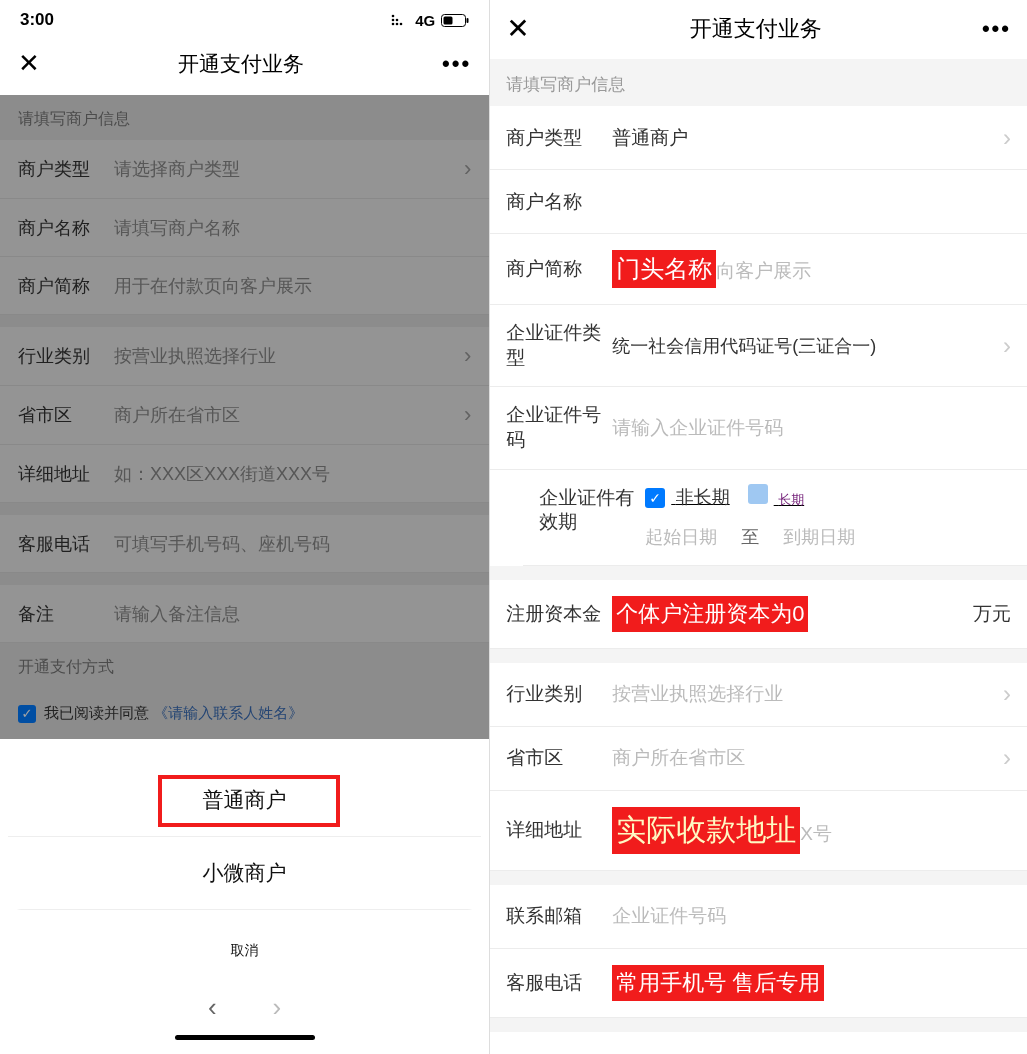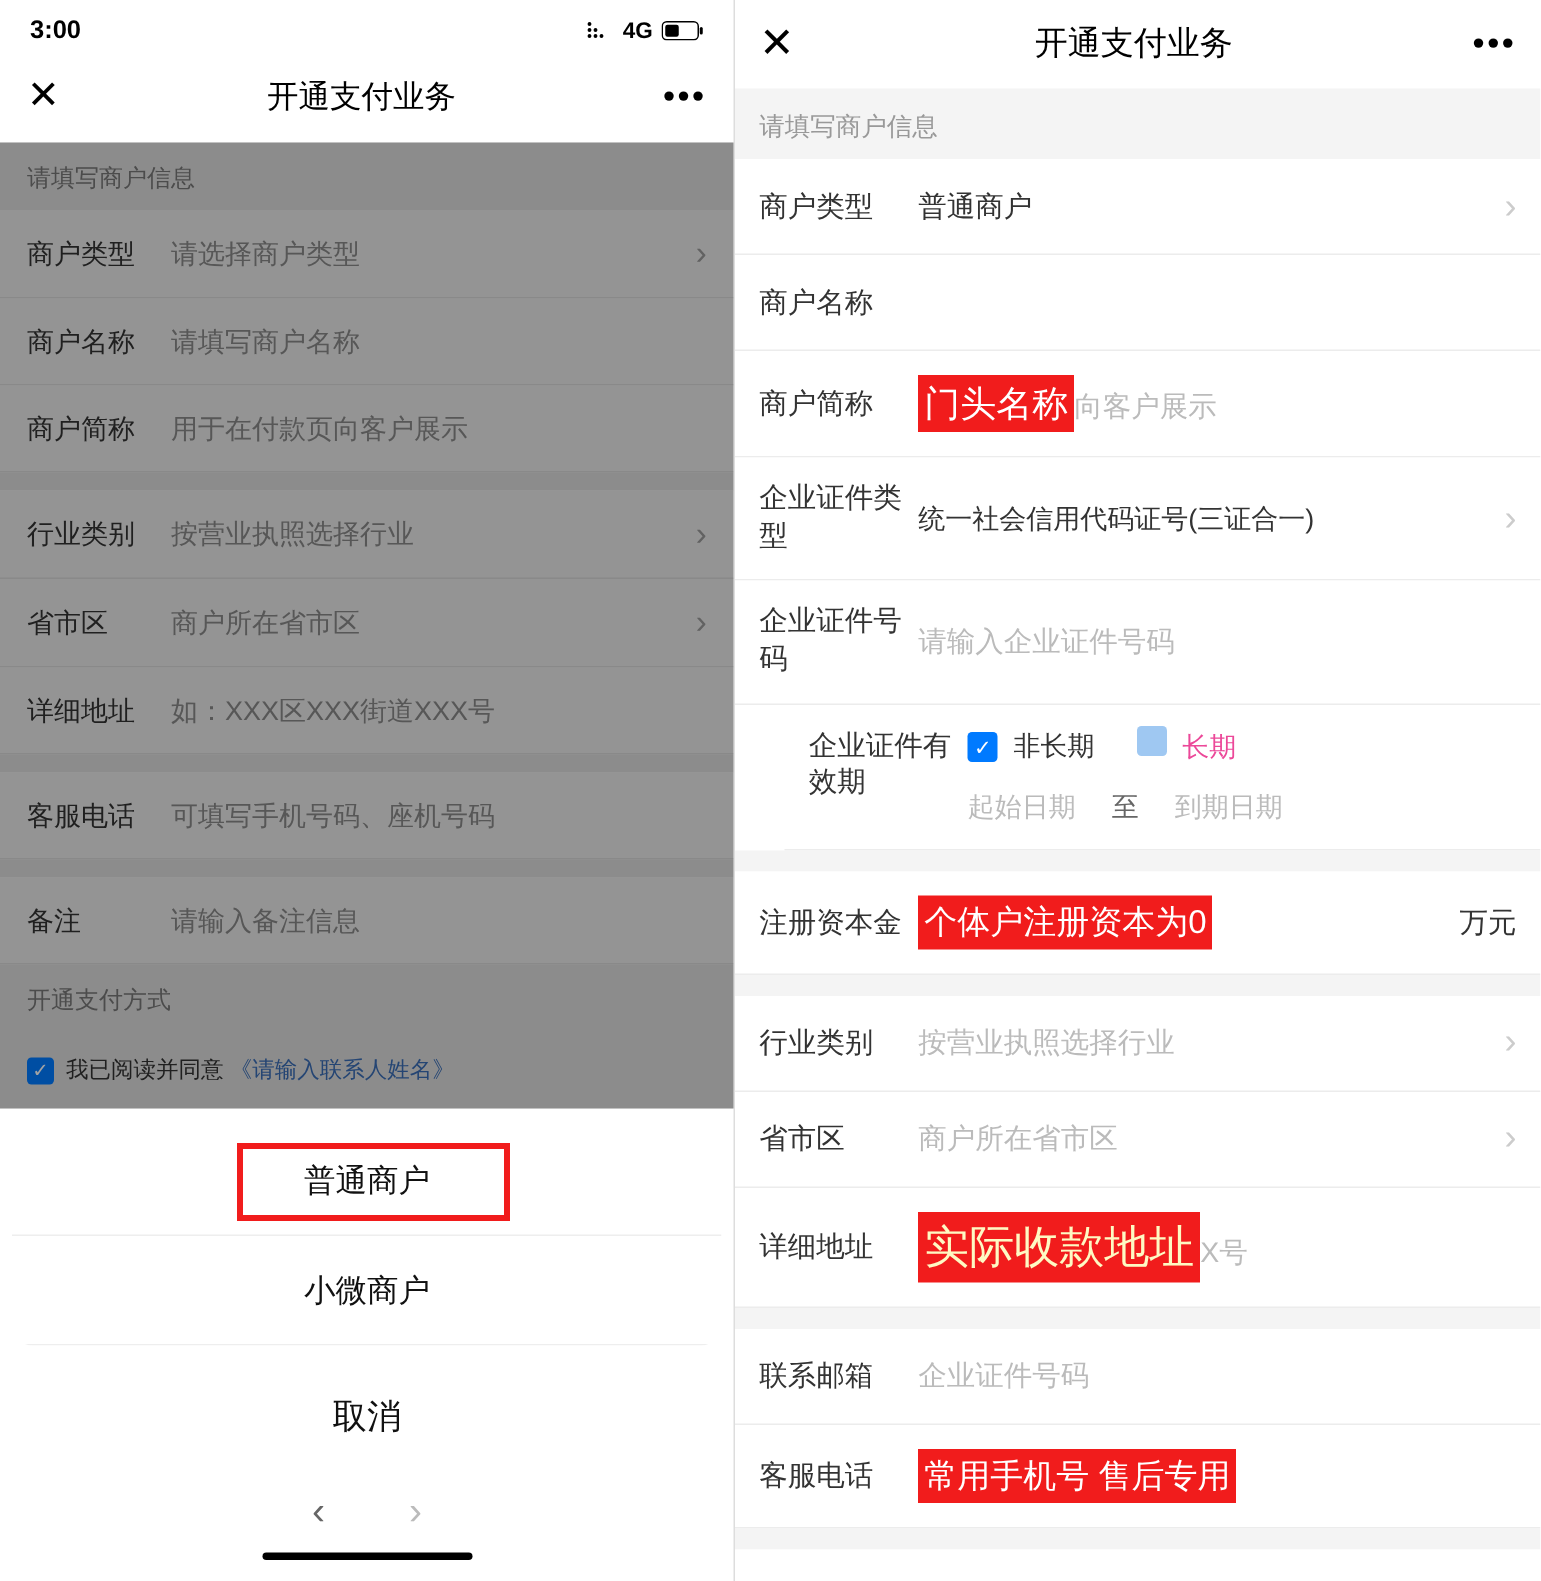--- a/index.html
+++ b/index.html
@@ -38,21 +38,21 @@
     .checkbox { width: 18px; height: 18px; background: #007aff; border-radius: 3px; display: inline-flex; align-items: center; justify-content: center; margin-right: 8px; color: #fff; font-size: 13px; }
     .agree-text { font-size: 15px; color: #333; }
     .agree-link { color: #3a6db5; }
 
     .dim-overlay { position: absolute; inset: 0; background: rgba(0,0,0,0.36); pointer-events: none; }
 
     .action-sheet { position: absolute; left: 0; right: 0; bottom: 0; padding: 8px; }
     .sheet-block { background: #fff; border-radius: 14px; overflow: hidden; margin-bottom: 10px; }
     .sheet-opt { text-align: center; font-size: 21px; color: #111; padding: 22px 0; border-bottom: 1px solid #eee; }
     .sheet-opt:last-child { border-bottom: none; }
-    .sheet-cancel { background: #fff; border-radius: 14px; text-align: center; font-size: 23px; padding: 22px 0; color: #111; font-weight: 500; }
+    .sheet-cancel { background: #fff; border-radius: 14px; text-align: center; font-size: 14px; padding: 22px 0; color: #111; font-weight: 500; }
     .hl-red-box { position: absolute; left: 150px; top: 11px; width: 182px; height: 52px; border: 4px solid #f11c1c; pointer-events: none; }
 
     .bottom-nav { display: flex; align-items: center; justify-content: center; gap: 56px; padding: 10px 0 6px; }
     .bottom-nav .navbtn { font-size: 26px; color: #666; }
     .home-ind { width: 140px; height: 5px; background: #000; border-radius: 3px; margin: 6px auto 6px; }
 
     
     .right-nav { display: flex; align-items: center; justify-content: space-between; padding: 12px 16px 14px; }
     .right-nav .close { font-size: 28px; color: #000; font-weight: 400; }
     .right-nav .title { font-size: 22px; font-weight: 500; }
@@ -63,21 +63,21 @@
     .r-label { width: 106px; font-size: 19px; color: #333; flex-shrink: 0; }
     .r-label-2 { width: 106px; font-size: 19px; color: #333; line-height: 1.3; flex-shrink: 0; }
     .r-value { flex: 1; font-size: 19px; color: #333; position: relative; }
     .r-placeholder { flex: 1; font-size: 19px; color: #bbb; position: relative; }
     .r-chevron { color: #ccc; font-size: 24px; }
     .r-gap { height: 14px; background: #f4f4f4; }
 
     .hl-red-fill { background: #f11c1c; color: #fff; padding: 3px 4px; display: inline-block; }
 
     .validity-block { padding: 10px 16px 16px; border-bottom: 1px solid #ececec; display: flex; align-items: flex-start; margin-left: 33px; }
-    .validity-opts { display: flex; align-items: center; gap: 28px; margin-bottom: 16px; margin-top: 4px;}
+    .validity-opts { display: flex; align-items: flex-end; gap: 18px; margin-bottom: 16px; margin-top: 4px; text-decoration: underline;}
     .cb-sq { width: 20px; height: 20px; border-radius: 3px; display: inline-flex; align-items: center; justify-content: center; color: #fff; font-size: 14px; margin-right: 6px; }
     .cb-checked { background: #007aff; }
     .cb-unchecked { background: #9fc8f2; }
     .validity-dates { display: flex; align-items: center; font-size: 18px; color: #bbb; gap: 24px; }
     .validity-dates .sep { color: #666; }
 
     .capital .suffix { font-size: 19px; color: #333; margin-left: 10px; }
   </style>
 </head>
 <body>
@@ -226,21 +226,21 @@
     <div class="validity-block">
       <div class="r-label-2" style="padding-top:6px">企业证件有效期</div>
       <div style="flex:1">
         <div class="validity-opts">
           <span>
             <span class="cb-sq cb-checked">✓</span>
             <span style="font-size:18px;color:#333">非长期</span>
           </span>
           <span>
             <span class="cb-sq cb-unchecked"></span>
-            <span style="font-size:18px;color:#ec4899">长期</span>
+            <span style="font-size:13px;color:#701a75">长期</span>
           </span>
         </div>
         <div class="validity-dates">
           <span>起始日期</span>
           <span class="sep">至</span>
           <span>到期日期</span>
         </div>
       </div>
     </div>
 

